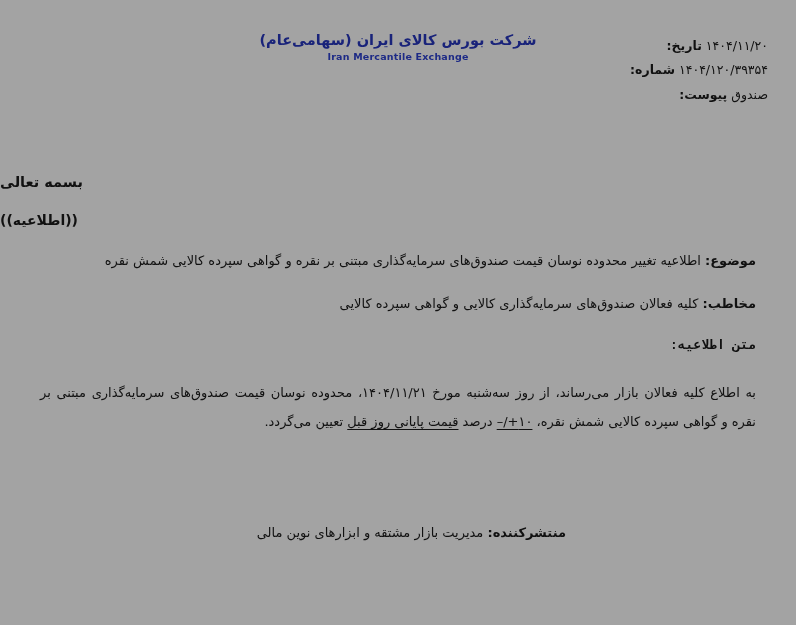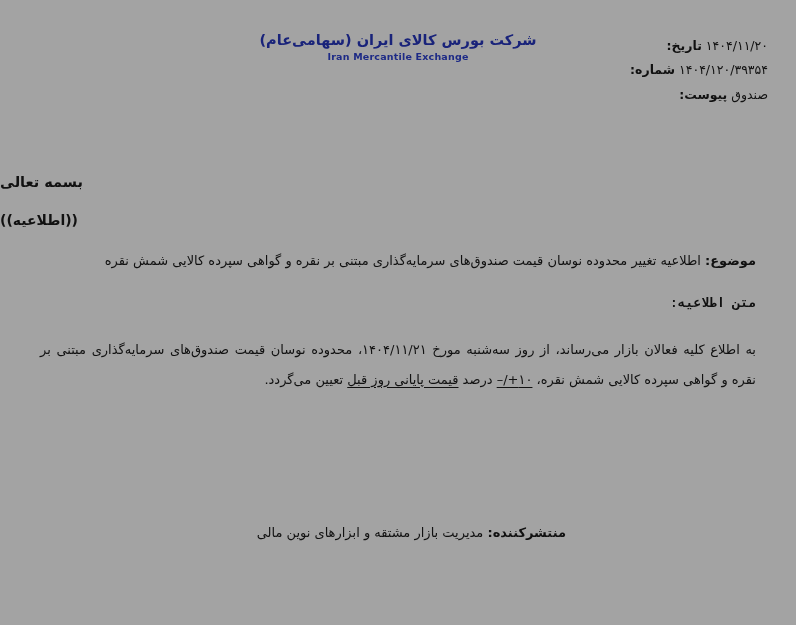--- a/index.html
+++ b/index.html
@@ -175,20 +175,24 @@
   <div class="centered basmala">بسمه تعالی</div>
   <div class="centered notice-title">((اطلاعیه))</div>
 
   <div class="body-wrap">
 
     <p class="para para-subject">
       <span class="lbl">موضوع:</span>
       <span class="txt">اطلاعیه تغییر محدوده نوسان قیمت صندوق‌های سرمایه‌گذاری مبتنی بر نقره و گواهی سپرده کالایی شمش نقره</span>
     </p>
 
+    <p class="para para-audience">
+      <span class="lbl">مخاطب:</span>
+      <span class="txt">کلیه فعالان صندوق‌های سرمایه‌گذاری کالایی و گواهی سپرده کالایی</span>
+    </p>
 
     <p class="para para-heading">
       <span class="lbl">متن اطلاعیه:</span>
     </p>
 
     <p class="para para-body">
       <span class="txt">به اطلاع کلیه فعالان بازار می‌رساند، از روز سه‌شنبه مورخ ۱۴۰۴/۱۱/۲۱، محدوده نوسان قیمت صندوق‌های سرمایه‌گذاری مبتنی بر نقره  و گواهی سپرده کالایی شمش نقره، </span><span class="txt u">۱۰+/–</span><span class="txt"> درصد </span><span class="txt u">قیمت پایانی روز قبل</span><span class="txt"> تعیین می‌گردد.</span>
     </p>
 
   </div>

